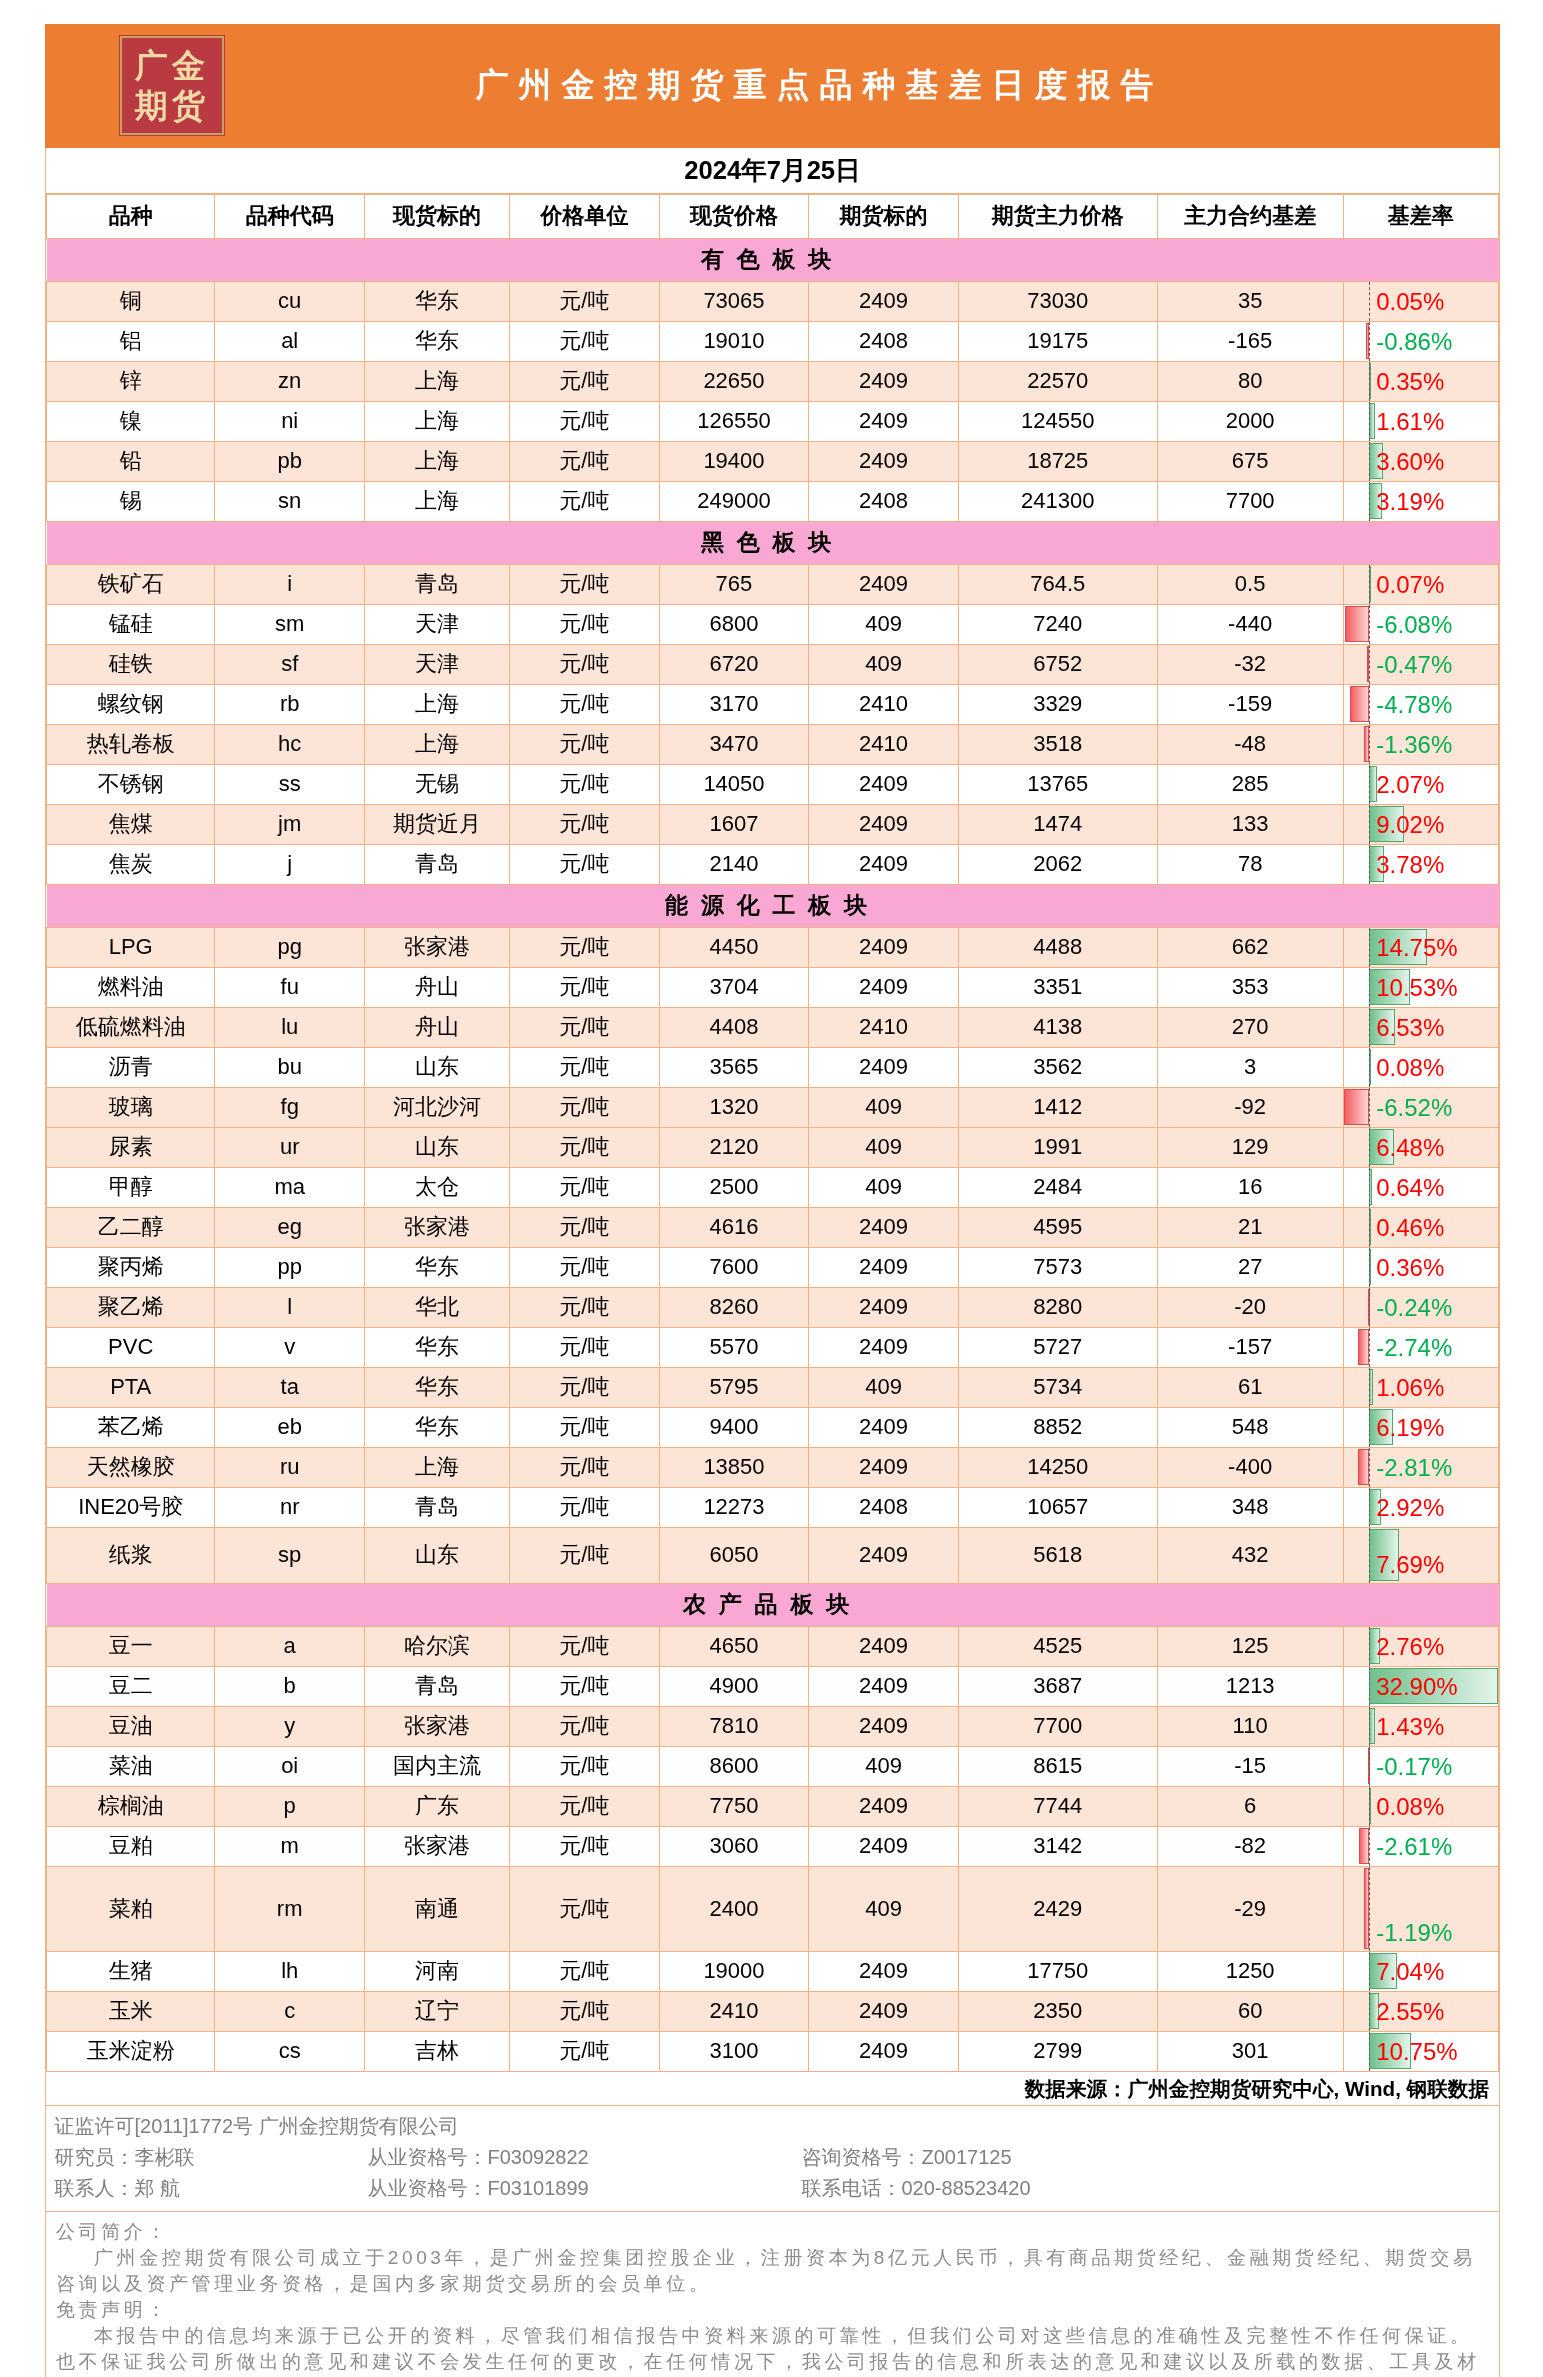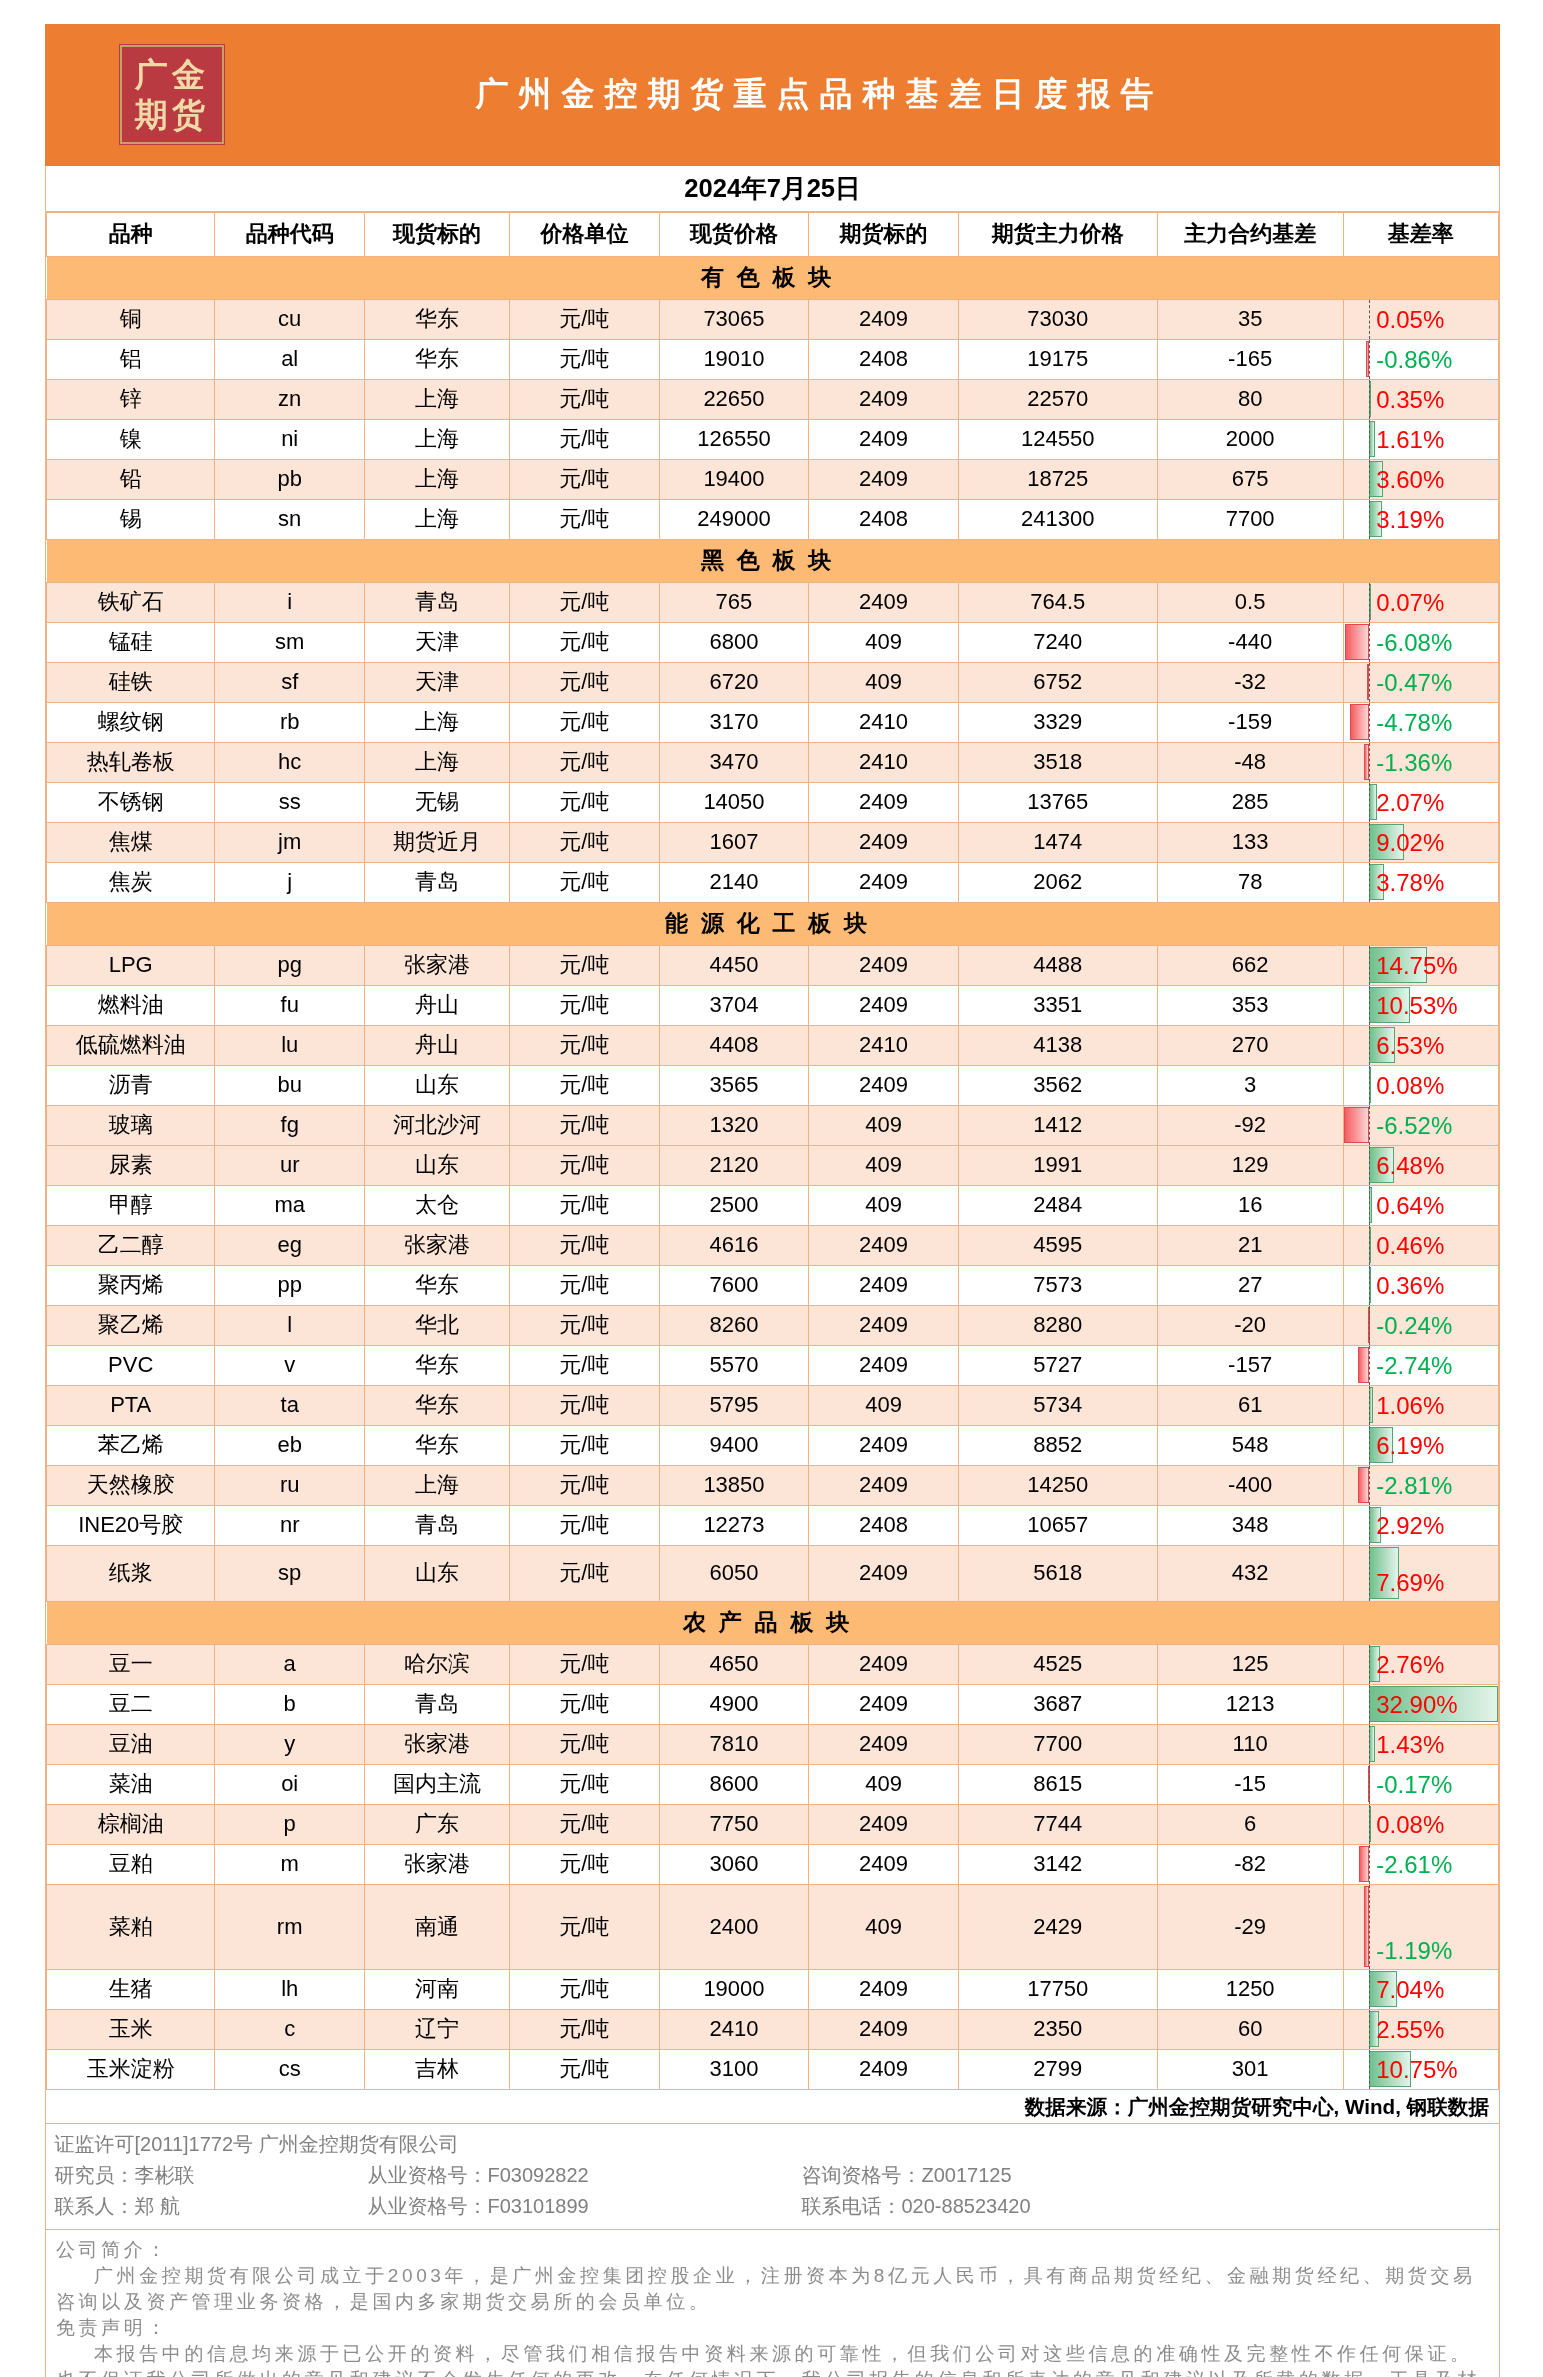--- a/index.html
+++ b/index.html
@@ -1,38 +1,38 @@
 <!DOCTYPE html>
 <html style="font-size:11.4px"><head>
 <meta charset="utf-8">
 <style>
   html,body{margin:0;padding:0;background:#ffffff;}
   body{font-family:"Liberation Sans","DejaVu Sans",sans-serif;width:1543px;}
   .page{width:1543px;min-height:2377px;background:#fff;box-sizing:border-box;padding:23.5px 43px 28.4px 45px;}
 
   
-  .band{height:142px;background:#ED7D31;display:flex;align-items:center;}
+  .band{height:124px;background:#ED7D31;display:flex;align-items:center;}
   .logo{margin-left:75px;background:#BA3A42;border:2.1px solid #C9A063;outline:1.4px solid #BA3A42;
         padding:7.1px 12.8px;text-align:center;color:#EFD9A7;font-weight:bold;
         font-size:33px;line-height:40px;letter-spacing:4.3px;}
   .band-title{flex:1;text-align:center;color:#ffffff;font-weight:bold;font-size:33px;
         letter-spacing:10px;padding-right:85px;}
 
   
   .frame{border:1.4px solid #F2B183;border-top:none;}
   .date-row{height:45px;line-height:45px;text-align:center;font-size:25.6px;font-weight:bold;color:#000;
         border-bottom:1.4px solid #F2B183;}
 
   table{border-collapse:collapse;width:100%;table-layout:fixed;}
   th,td{border-left:1.4px solid #F2B183;border-right:1.4px solid #F2B183;
         border-top:1.4px solid #F2B183;border-bottom:1.4px solid #F2B183;
         text-align:center;vertical-align:middle;overflow:hidden;white-space:nowrap;}
   tr.head-row th{height:41px;font-size:22px;font-weight:bold;color:#000;background:#fff;}
   tr.section-row td{height:40px;font-size:23px;font-weight:bold;letter-spacing:12.8px;
-        background:#fdba74;border-left:none;border-right:none;}
+        background:#f9a8d4;border-left:none;border-right:none;}
   tr.data-row td{height:37px;font-size:22px;color:#000;background:#fff;}
   tr.data-row.alt td{background:#FCE4D6;}
   td.contract{color:#C00000;}
 
   
   td.rate{position:relative;padding:0;}
   .rate-axis{position:absolute;top:0;bottom:0;width:0;border-left:1.4px dashed #595959;}
   .rate-bar{position:absolute;top:1.4px;bottom:1.4px;box-sizing:border-box;}
   .rate-bar.pos{background:linear-gradient(to right,#6FC08C,#E3F4EA);border:0.7px solid #53A571;}
   .rate-bar.neg{background:linear-gradient(to right,#F45D60,#FDD5D5);border:0.7px solid #E04A4E;}

